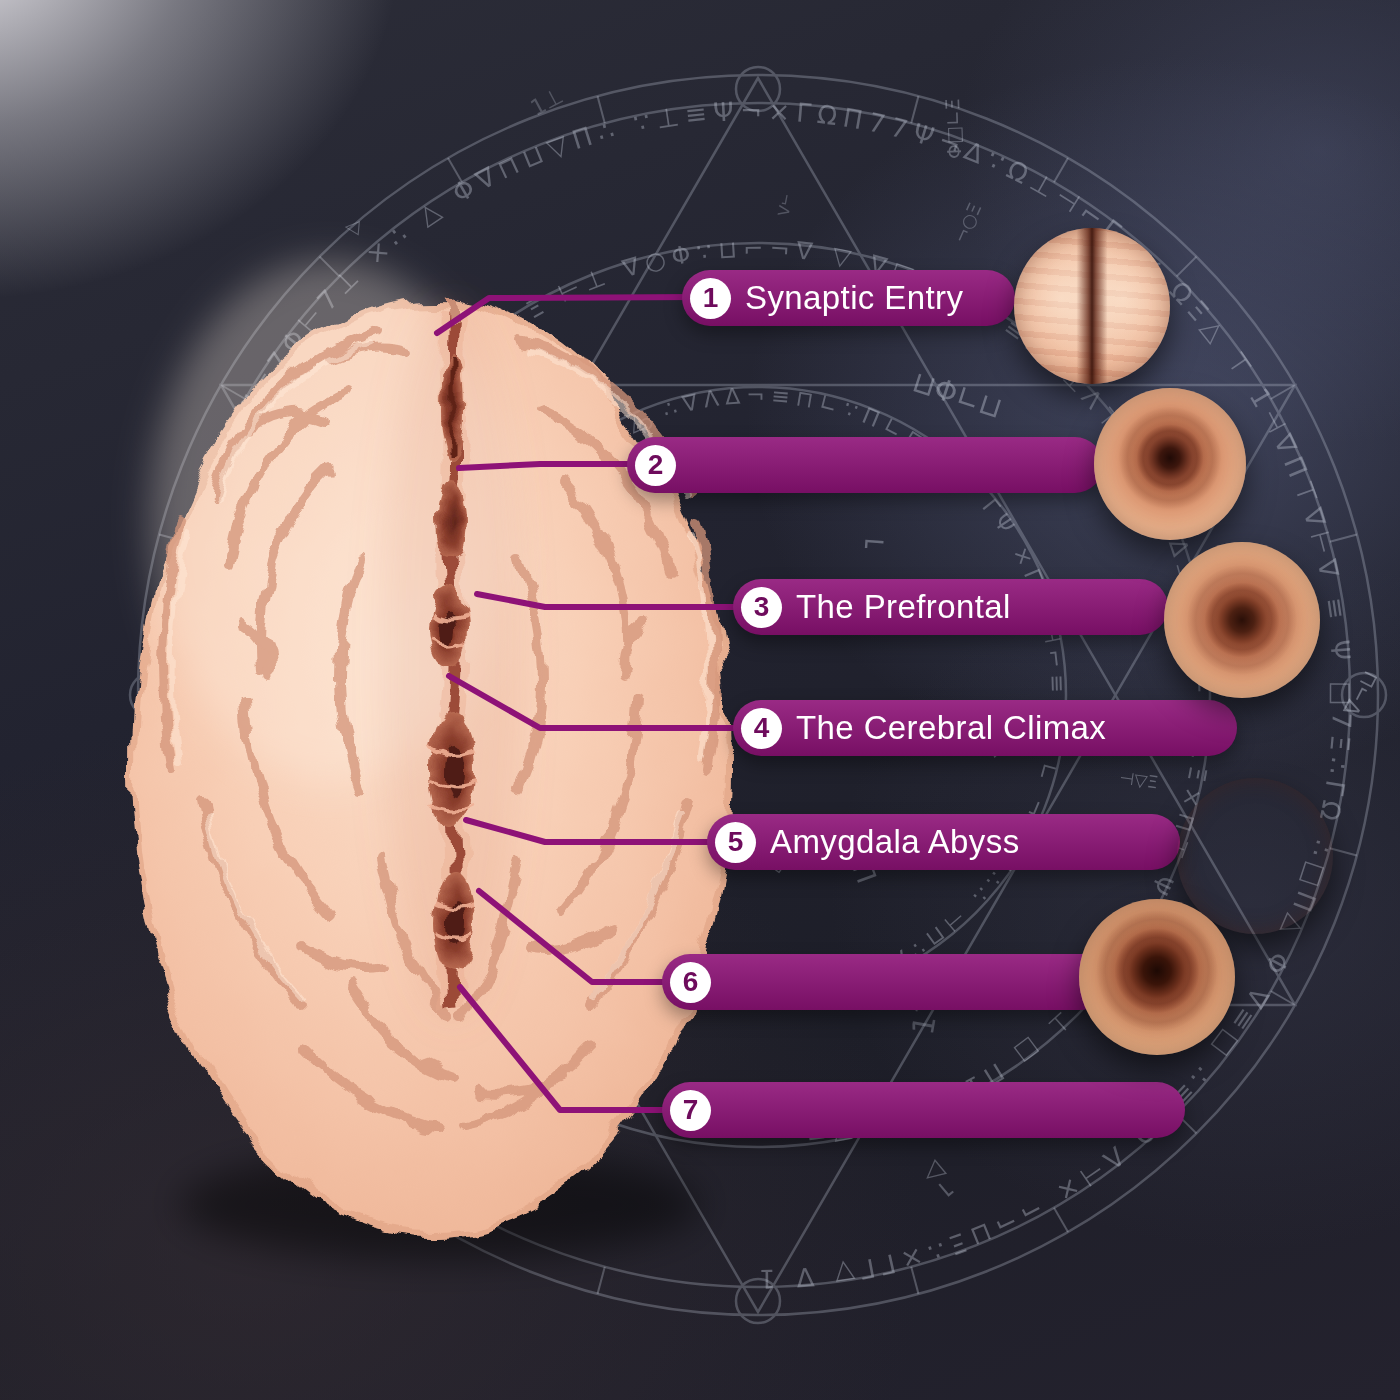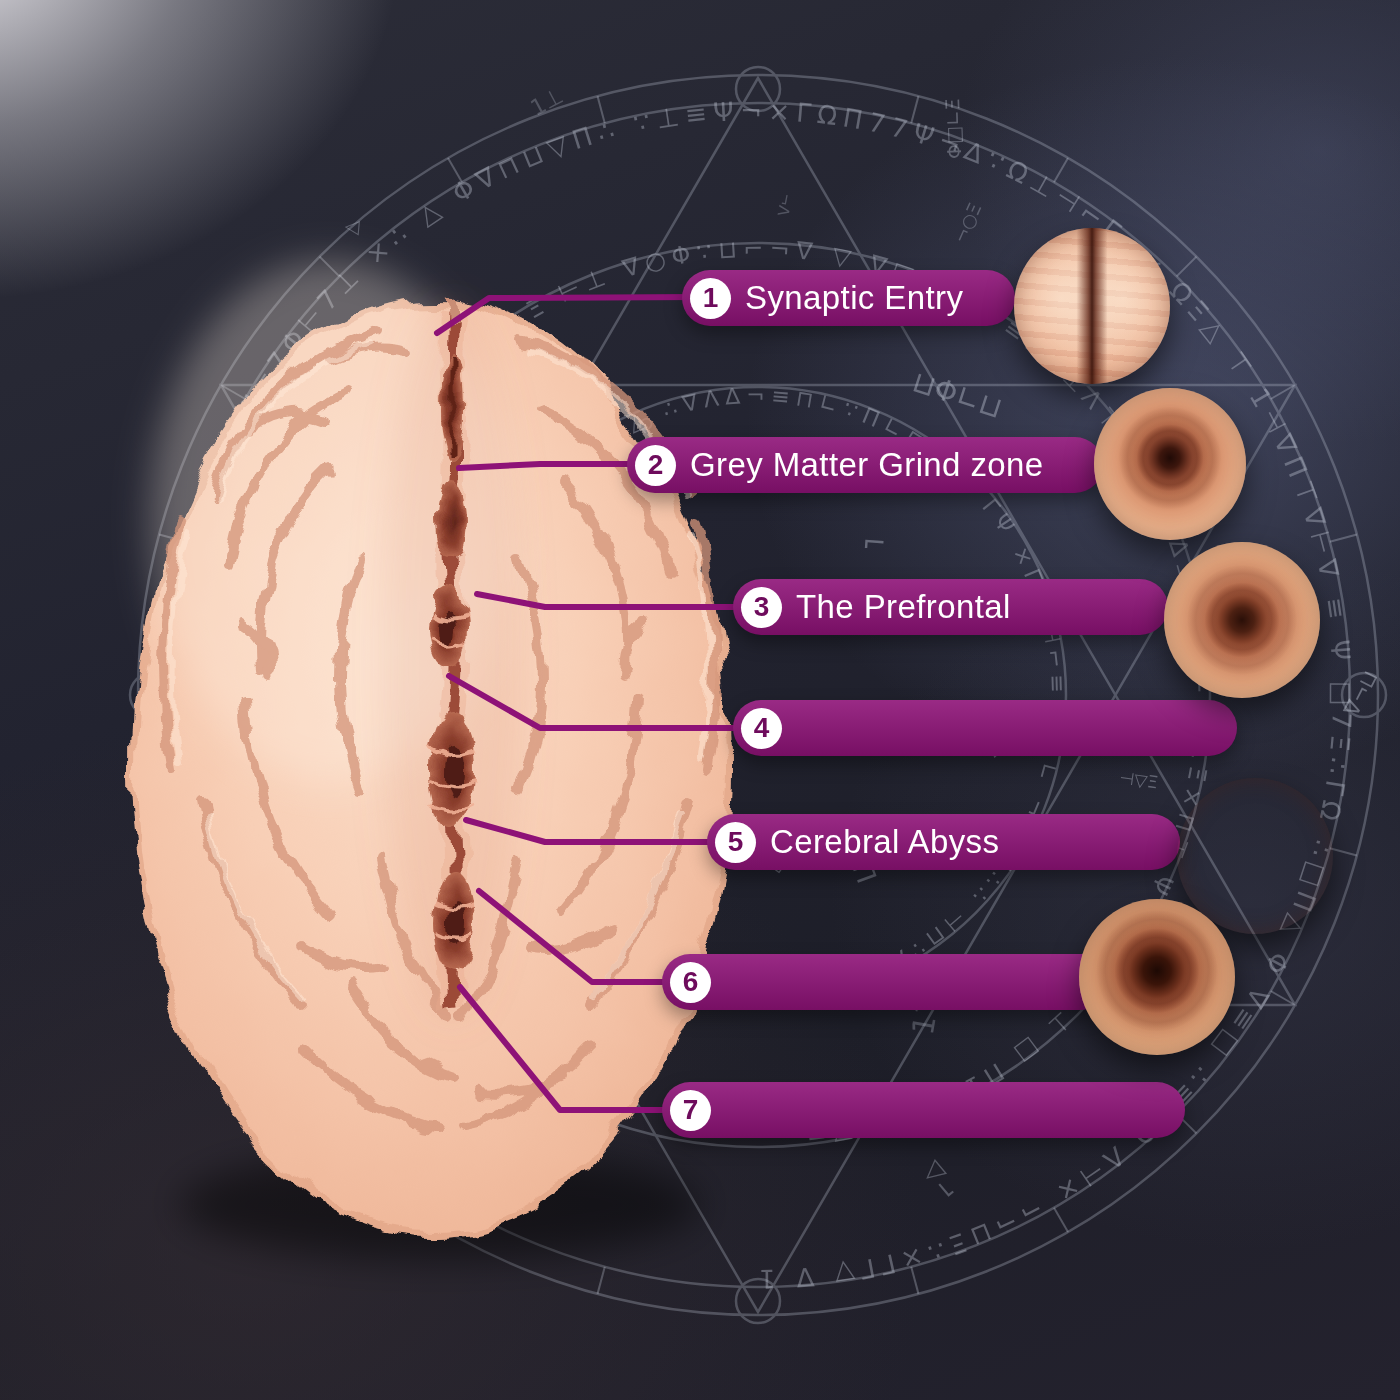--- a/index.html
+++ b/index.html
@@ -255,32 +255,32 @@
     <path class="cline" d="M479 891 L592 982 L675 982"></path>
     <path class="cline" d="M460 987 L560 1110 L675 1110"></path>
   </svg>
 
   <div class="pill" style="left:682px;top:270px;width:333px">
     <div class="badge">1</div>
     <div class="pill-label">Synaptic Entry</div>
   </div>
   <div class="pill" style="left:627px;top:437px;width:476px">
     <div class="badge">2</div>
-    <div class="pill-label">Grey Matter Grind zone</div>
   </div>
   <div class="pill" style="left:733px;top:579px;width:435px">
     <div class="badge">3</div>
     <div class="pill-label">The Prefrontal</div>
   </div>
   <div class="pill" style="left:733px;top:700px;width:504px">
     <div class="badge">4</div>
+    <div class="pill-label">The Cerebral Climax</div>
   </div>
   <div class="pill" style="left:707px;top:814px;width:473px">
     <div class="badge">5</div>
-    <div class="pill-label">Cerebral Abyss</div>
+    <div class="pill-label">Amygdala Abyss</div>
   </div>
   <div class="pill" style="left:662px;top:954px;width:448px">
     <div class="badge">6</div>
   </div>
   <div class="pill" style="left:662px;top:1082px;width:523px">
     <div class="badge">7</div>
   </div>
 
   <div class="inset tex-slit" style="left:1014px;top:228px"></div>
   <div class="inset tex-a" style="left:1094px;top:388px;width:152px;height:152px"></div>

